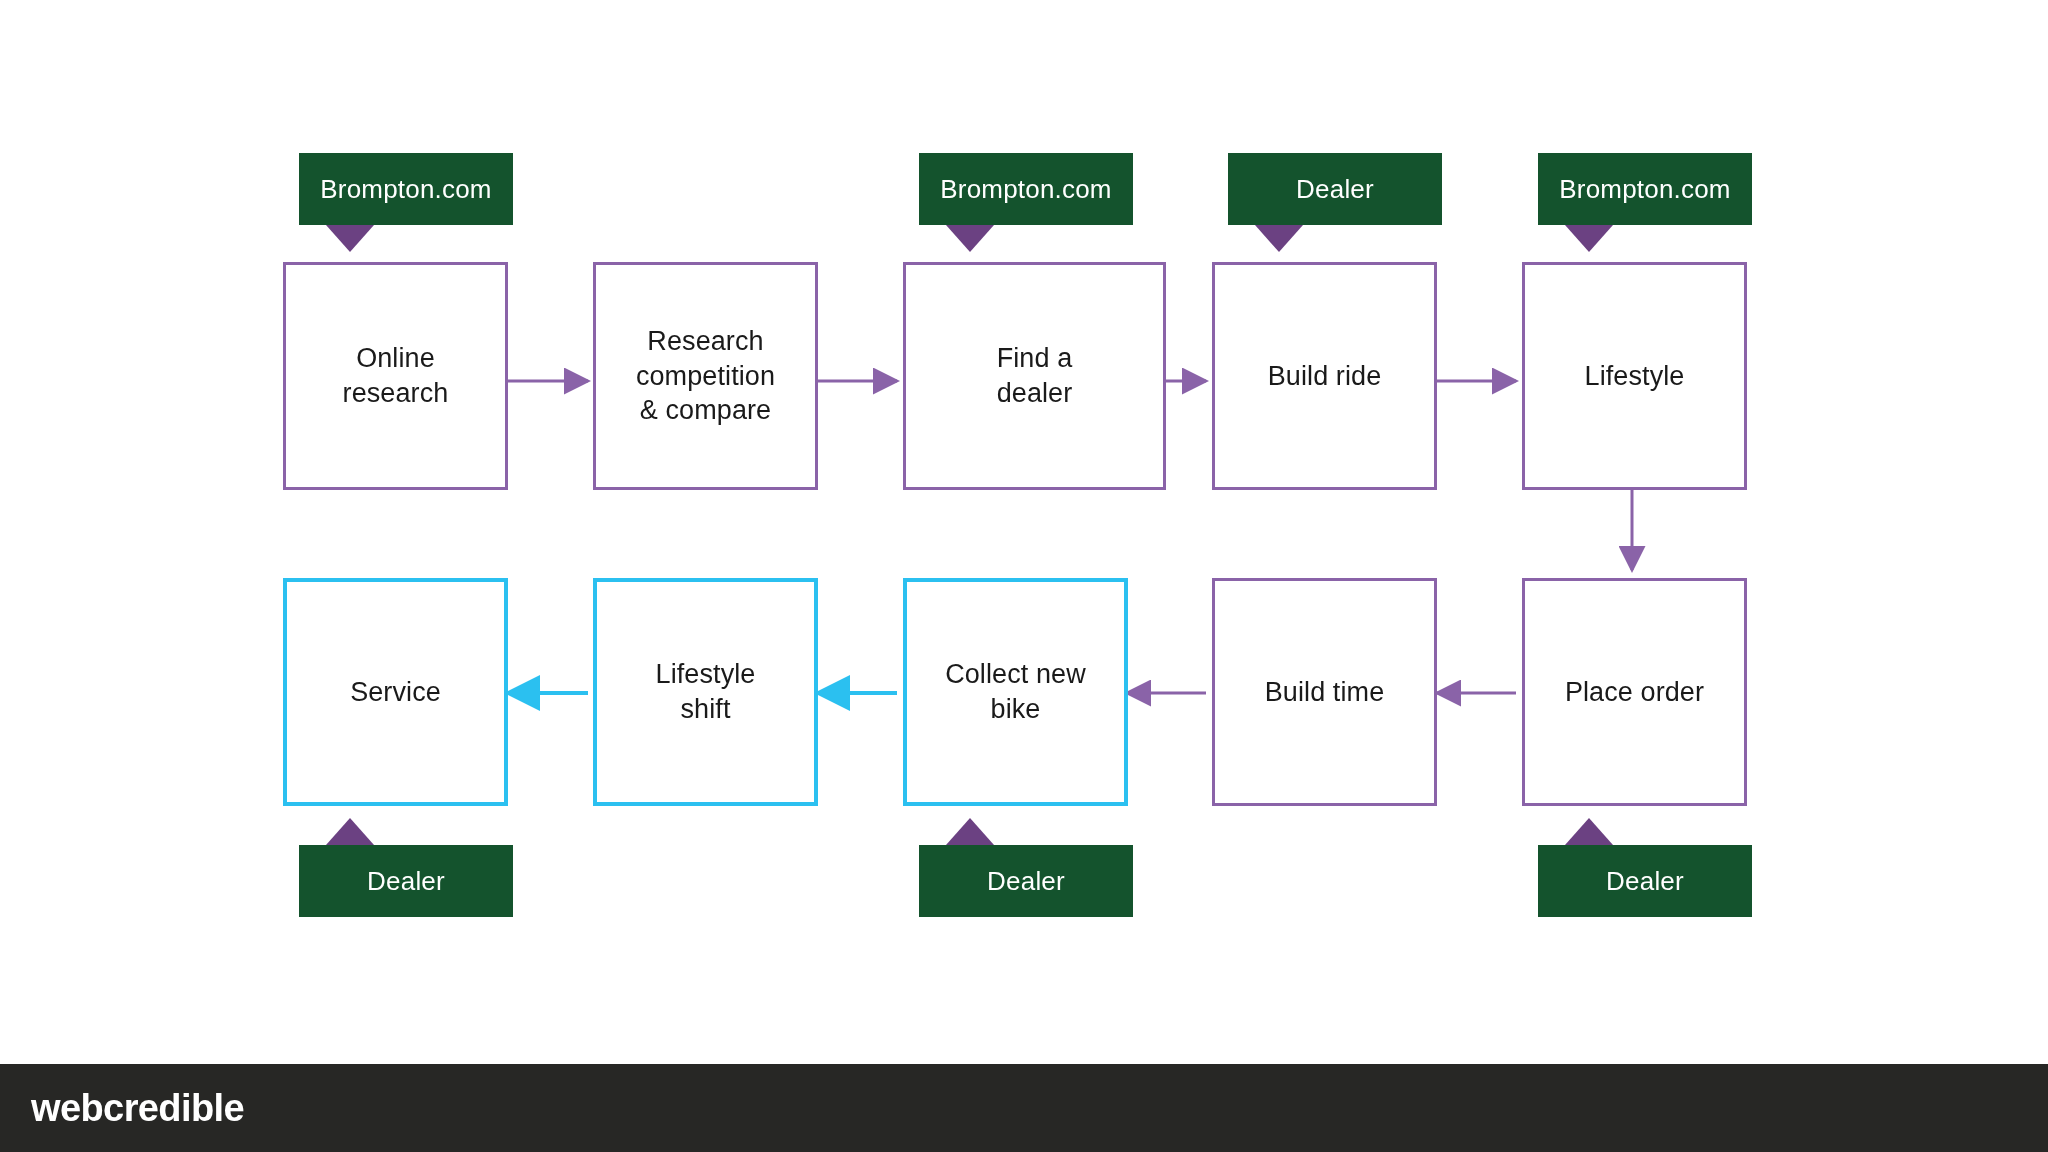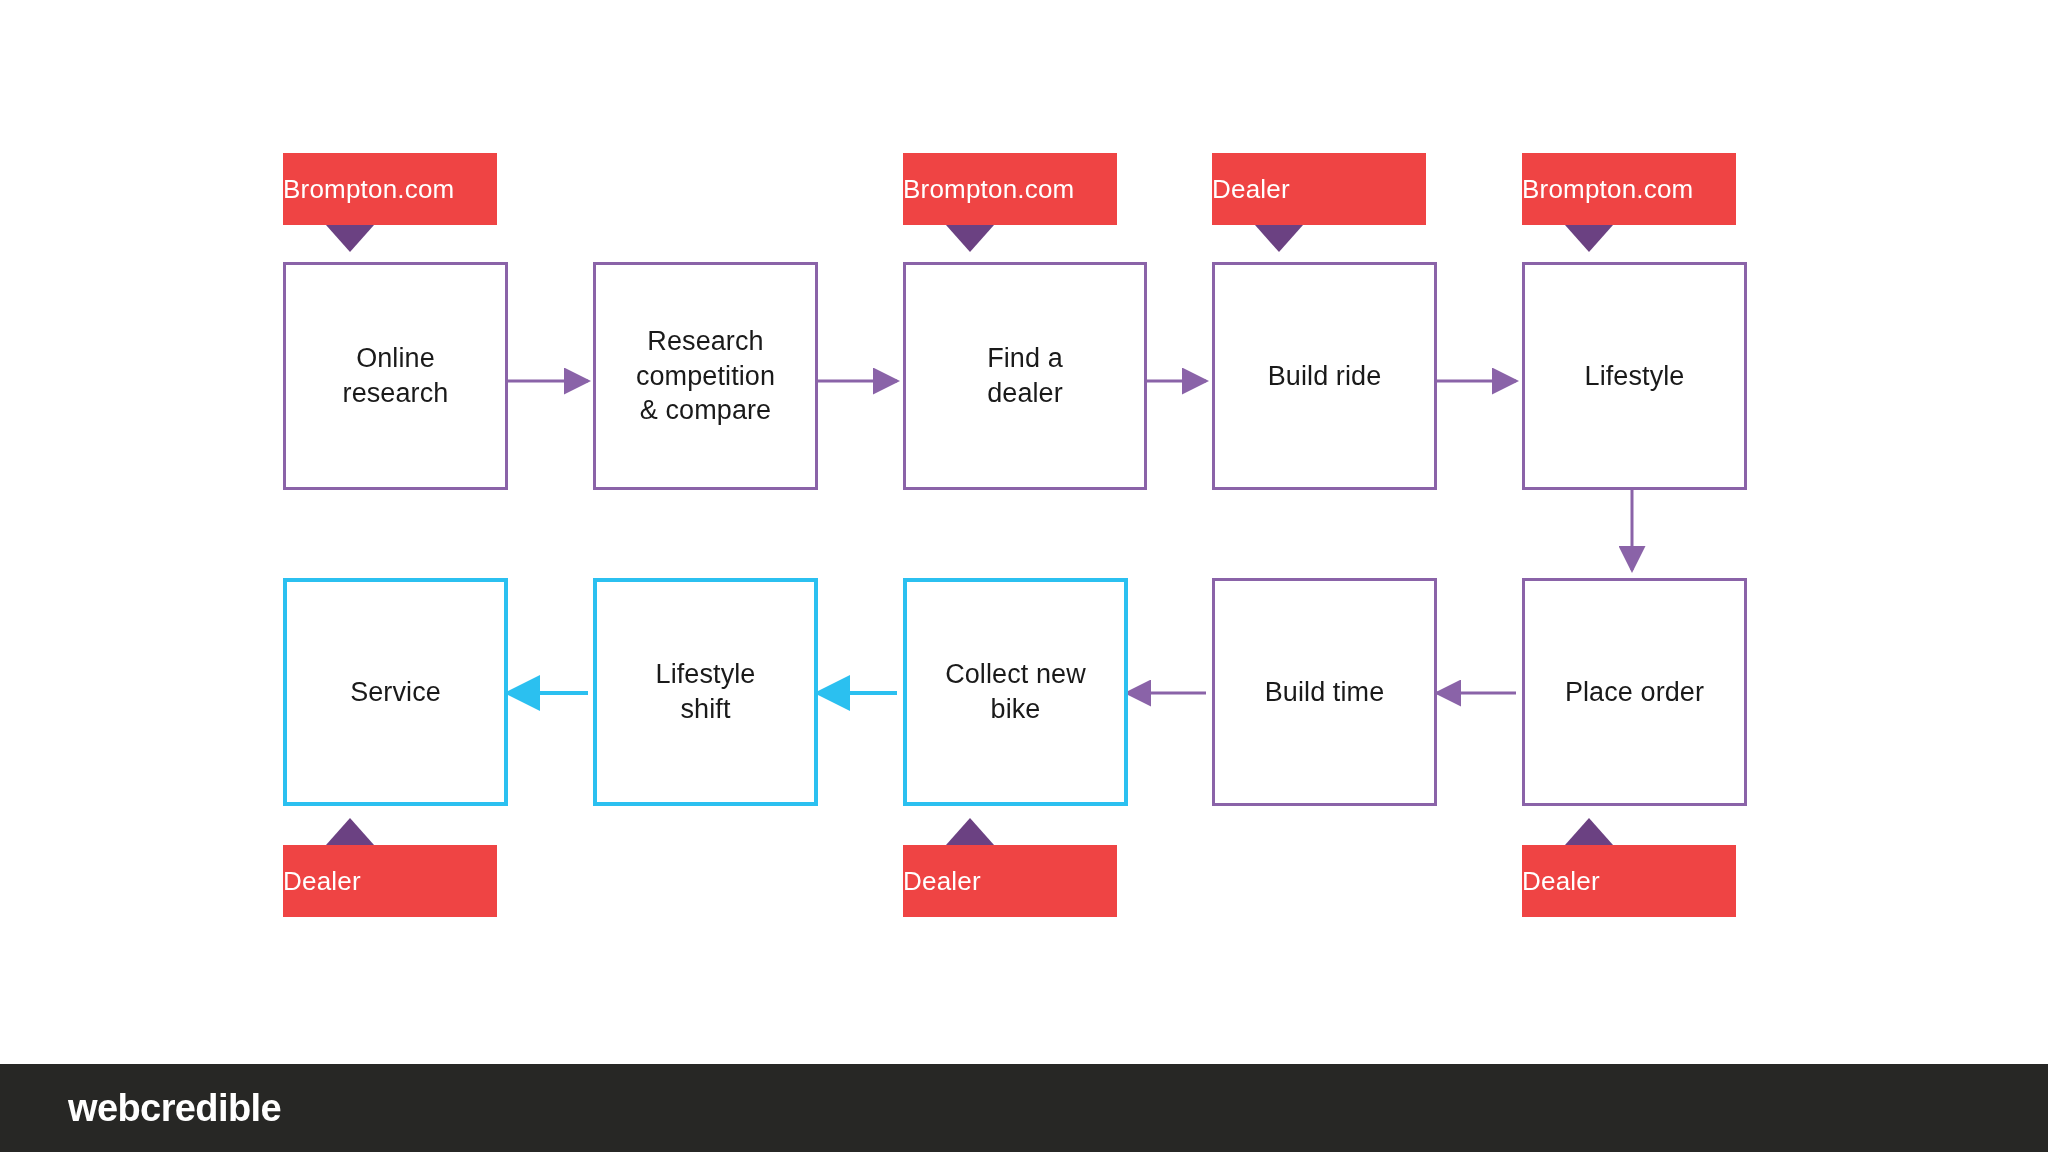--- a/index.html
+++ b/index.html
@@ -60,26 +60,27 @@
     padding: 0 10px;
     white-space: pre-line;
   }
 
   
   .tag {
     position: absolute;
   }
   .tag-body {
     position: absolute;
-    left: 0;
+    left: 16px;
     width: 100%;
     height: 72px;
-    background: #ef4444;
+    background: #14532d;
     display: flex;
     align-items: center;
+    justify-content: center;
   }
   .tag-down .tag-body { top: 0; }
   .tag-up   .tag-body { bottom: 0; }
 
   .tag-text {
     color: #ffffff;
     font-size: 26px;
     letter-spacing: 0.2px;
     line-height: 1;
   }
@@ -115,21 +116,21 @@
     height: 88px;
     background: #272725;
     display: flex;
     align-items: center;
   }
   .footer-logo {
     color: #ffffff;
     font-size: 38px;
     font-weight: bold;
     letter-spacing: -0.6px;
-    margin-left: 68px;
+    margin-left: 31px;
   }
 </style>
 </head>
 <body>
 
 <div id="stage">
 
   <div class="canvas">
 
     <svg class="svg-layer" viewBox="0 0 2048 1064" xmlns="http://www.w3.org/2000/svg">
@@ -187,21 +188,21 @@
       <span class="step-label">Online
 research</span>
     </div>
 
     <div class="step-box purple" style="left:593px; top:262px; width:225px; height:228px;">
       <span class="step-label">Research
 competition
 &amp; compare</span>
     </div>
 
-    <div class="step-box purple" style="left:903px; top:262px; width:244px; height:228px;">
+    <div class="step-box purple" style="left:903px; top:262px; width:263px; height:228px;">
       <span class="step-label">Find a
 dealer</span>
     </div>
 
     <div class="step-box purple" style="left:1212px; top:262px; width:225px; height:228px;">
       <span class="step-label">Build ride</span>
     </div>
 
     <div class="step-box purple" style="left:1522px; top:262px; width:225px; height:228px;">
       <span class="step-label">Lifestyle</span>

